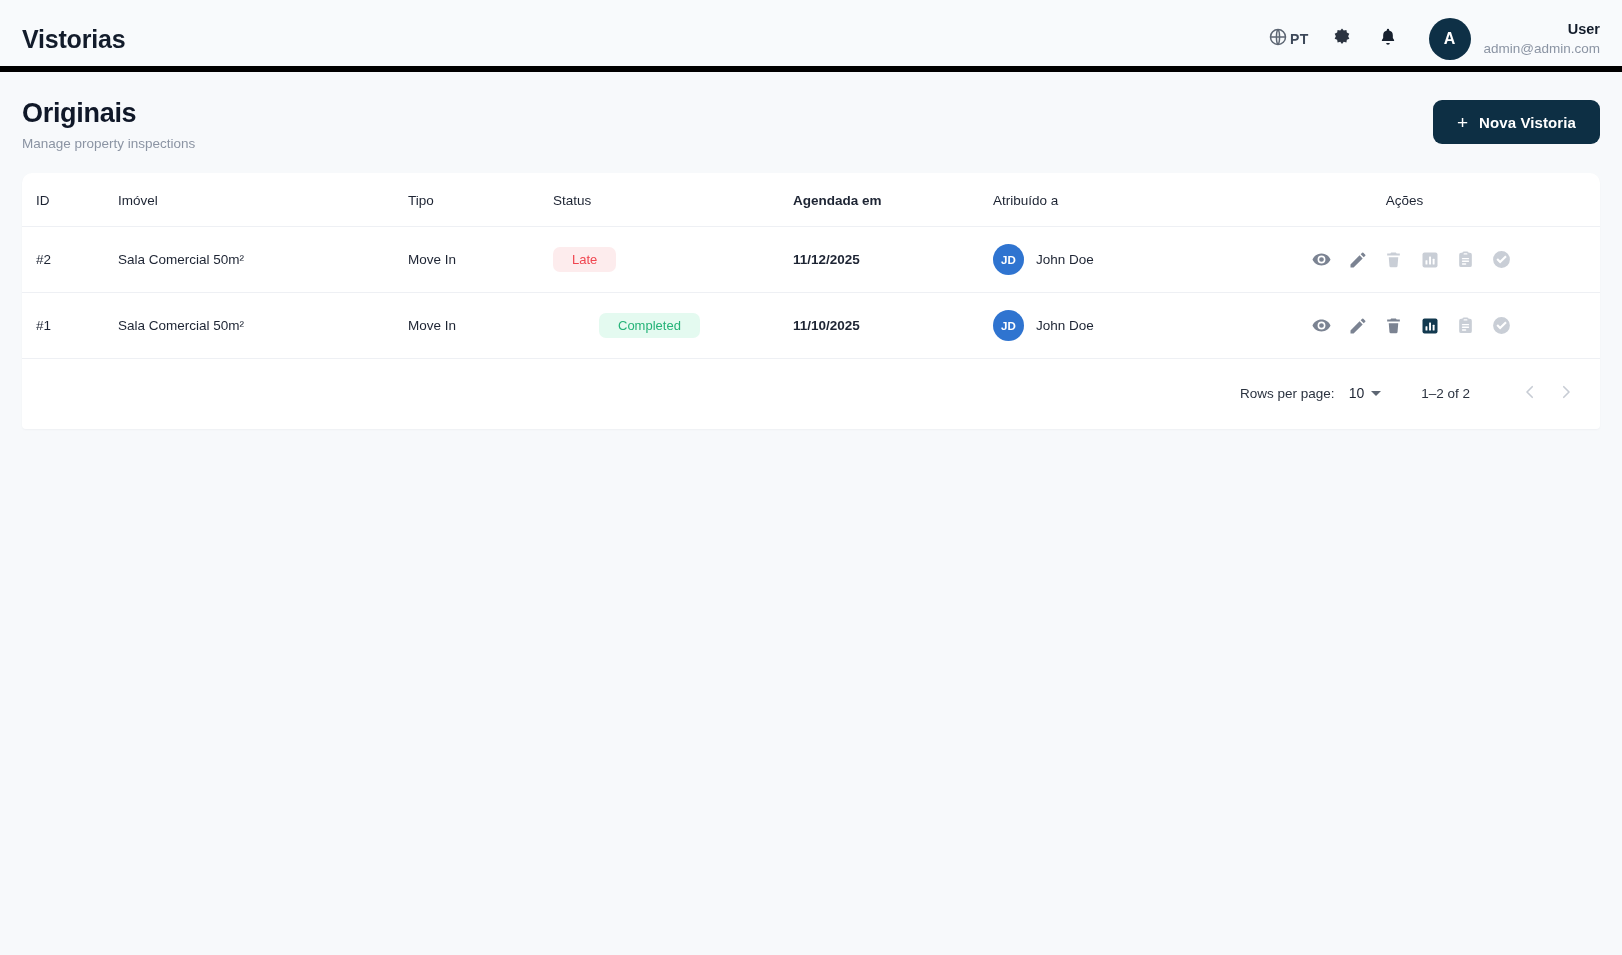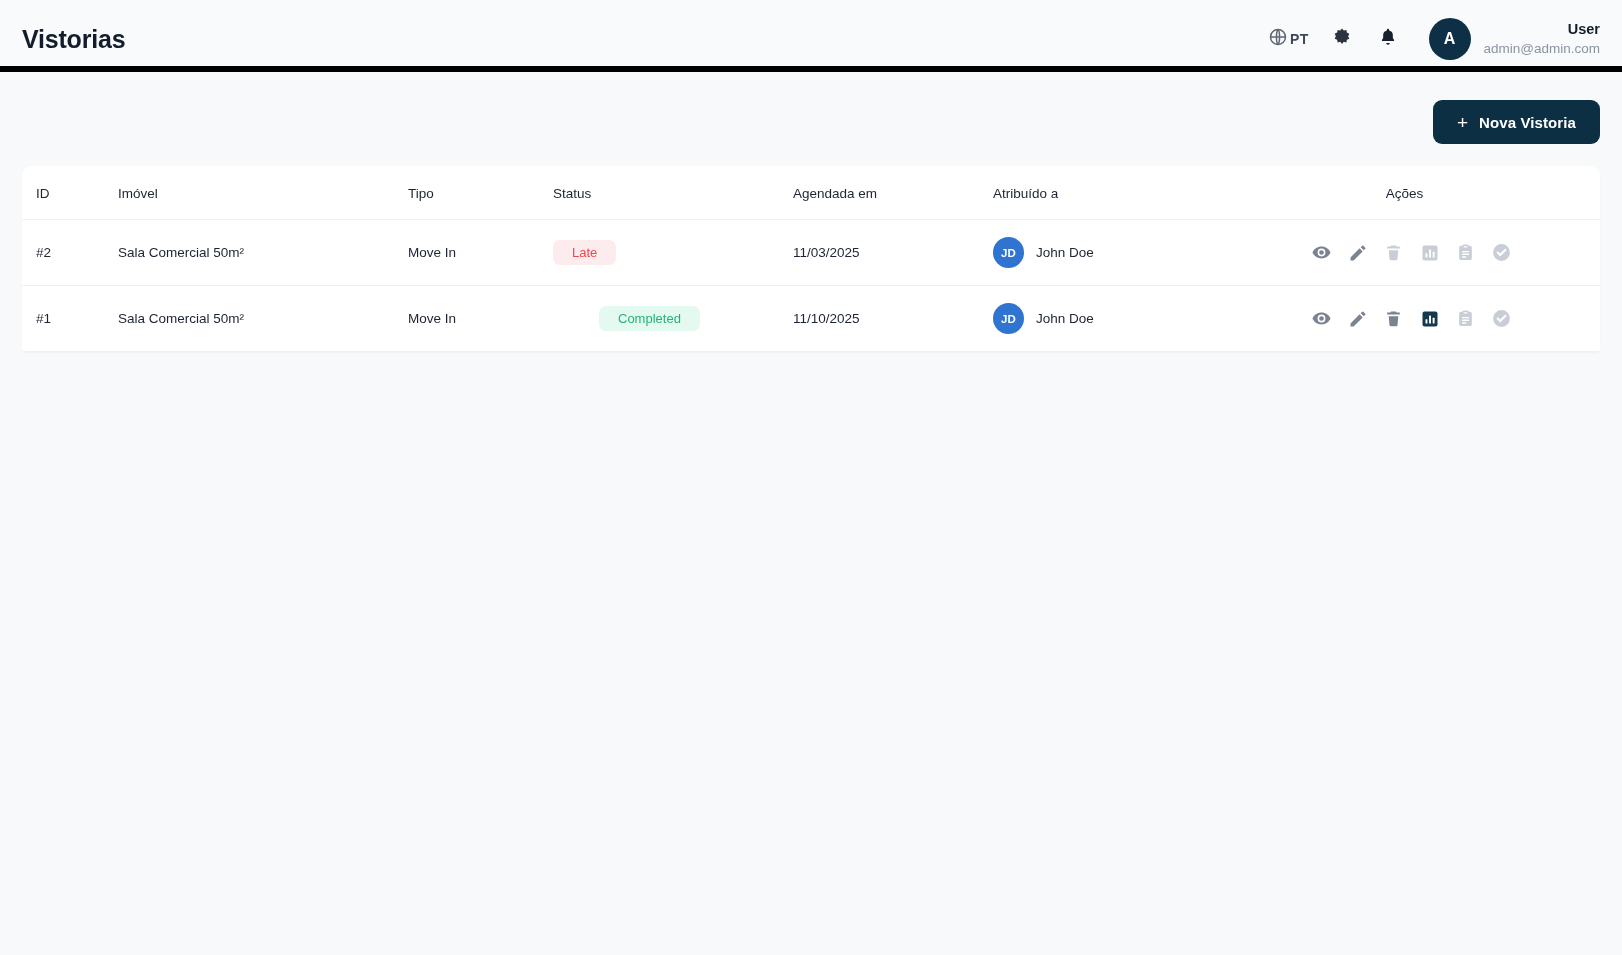--- a/index.html
+++ b/index.html
@@ -149,21 +149,21 @@
     font-size: 13.5px;
     color: #1d2433;
     padding: 17px 0;
     border-bottom: 1px solid #eef0f4;
     vertical-align: middle;
   }
   .c-id      { width: 96px;  padding-left: 14px !important; }
   .c-prop    { width: 290px; }
   .c-type    { width: 145px; }
   .c-status  { width: 240px; }
-  .c-date    { width: 200px; }
+  .c-date    { width: 200px; font-weight: bold; }
   .c-assign  { width: 300px; }
   .c-actions { text-align: center; }
   thead .c-actions { text-align: center; padding-right: 84px; }
 
   .badge {
     display: inline-block;
     padding: 5px 19px;
     border-radius: 7px;
     font-size: 13px;
     font-weight: 500;
@@ -279,20 +279,24 @@
       <div class="avatar">A</div>
       <div class="user-meta">
         <div class="user-name">User</div>
         <div class="user-email">admin@admin.com</div>
       </div>
     </div>
   </div>
 </div>
 
 <div class="page-head">
+  <div>
+    <div class="page-title">Originais</div>
+    <div class="page-sub">Manage property inspections</div>
+  </div>
   <button class="primary-btn">
     <span class="plus">+</span>
     <span>Nova Vistoria</span>
   </button>
 </div>
 
 <div class="card">
   <table>
     <thead>
       <tr>
@@ -304,21 +308,21 @@
         <th class="c-assign">Atribuído a</th>
         <th class="c-actions">Ações</th>
       </tr>
     </thead>
     <tbody id="tbody">
         <tr>
           <td class="c-id">#2</td>
           <td class="c-prop">Sala Comercial 50m²</td>
           <td class="c-type">Move In</td>
           <td class="c-status"><span class="badge badge-late">Late</span></td>
-          <td class="c-date">11/03/2025</td>
+          <td class="c-date">11/12/2025</td>
           <td class="c-assign">
             <div class="assignee">
               <span class="av-sm">JD</span>
               <span>John Doe</span>
             </div>
           </td>
           <td class="c-actions">
             <div class="actions">
               <span class="act act-enabled">
                 <svg width="21" height="21" viewBox="0 0 24 24" fill="currentColor">
@@ -408,13 +412,35 @@
                 <svg width="21" height="21" viewBox="0 0 24 24" fill="currentColor">
                   <path d="M12 2.4A9.6 9.6 0 1021.6 12 9.6 9.6 0 0012 2.4zm-1.6 14.2l-4.2-4.2 1.7-1.7 2.5 2.5 5.9-5.9 1.7 1.7z"></path>
                 </svg>
               </span>
             </div>
           </td>
         </tr>
       </tbody>
   </table>
 
+  <div class="pagination">
+    <span class="rpp-label">Rows per page:</span>
+    <div class="rpp-select">
+      <span class="rpp-value">10</span>
+      <span class="caret"></span>
+    </div>
+    <span class="range">1–2 of 2</span>
+    <div class="pg-btn">
+      <span>
+        <svg width="18" height="18" viewBox="0 0 24 24" fill="none" stroke="currentColor" stroke-width="2.2" stroke-linecap="round" stroke-linejoin="round">
+            <path d="M15 5l-7 7 7 7"></path>
+          </svg>
+      </span>
+    </div>
+    <div class="pg-btn">
+      <span>
+        <svg width="18" height="18" viewBox="0 0 24 24" fill="none" stroke="currentColor" stroke-width="2.2" stroke-linecap="round" stroke-linejoin="round">
+            <path d="M9 5l7 7-7 7"></path>
+          </svg>
+      </span>
+    </div>
+  </div>
 </div>
 
 </body></html>

